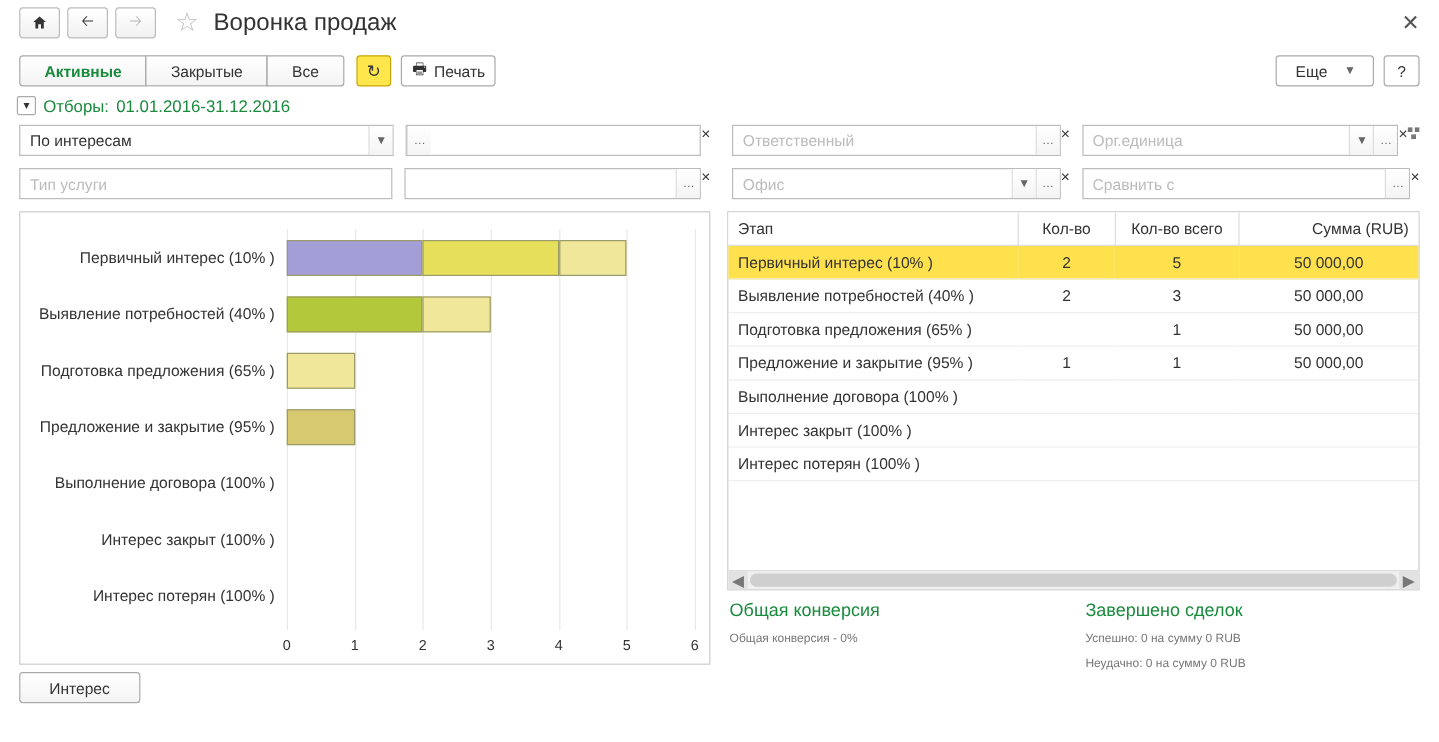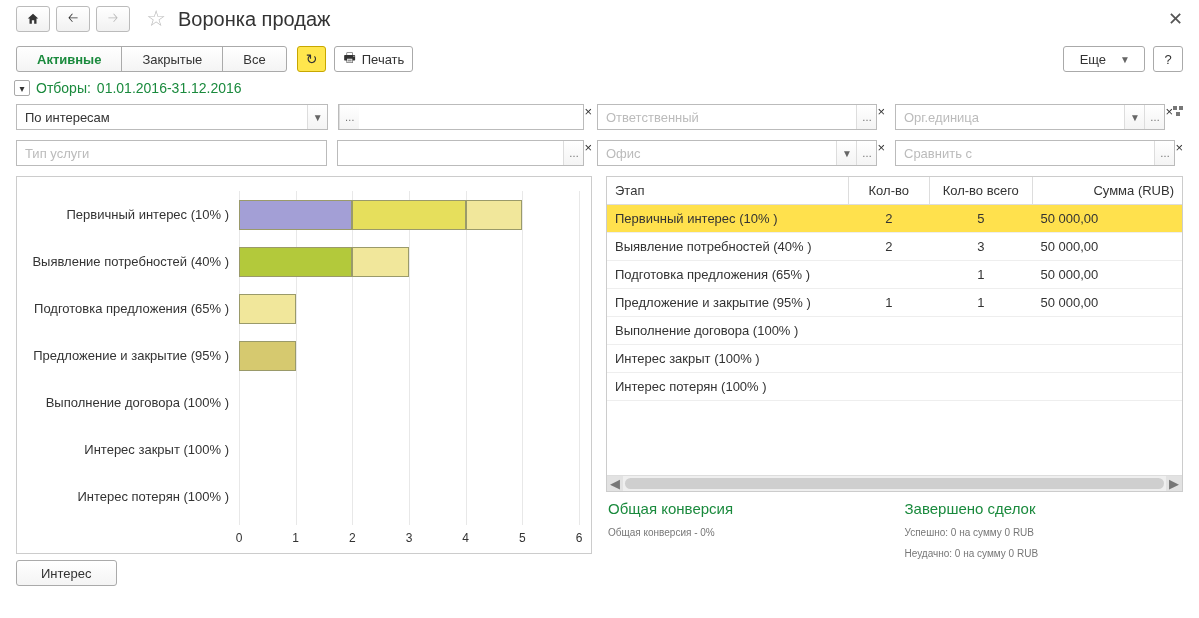--- a/index.html
+++ b/index.html
@@ -82,21 +82,21 @@
     color: #1a8a3d; font-size: 14px;
   }
   .filter-line .caret-btn {
     width: 16px; height: 16px; border: 1px solid #aaa; border-radius: 2px;
     display: flex; align-items: center; justify-content: center;
     font-size: 10px; background: #fff; cursor: pointer; color: #333;
   }
 
   
   .filters { padding: 0 16px; }
-  .filter-row { display: flex; gap: 5px; margin-bottom: 10px; }
+  .filter-row { display: flex; gap: 18px; margin-bottom: 10px; }
   .filter-half { display: flex; gap: 10px; flex: 1; }
   .combo {
     display: flex; height: 26px;
     border: 1px solid #bbb;
     background: #fff; flex: 1;
     min-width: 0;
   }
   .combo input {
     flex: 1; border: none; outline: none;
     padding: 0 8px; font-size: 13px; color: #333;
@@ -167,21 +167,21 @@
   }
   .tbl th:first-child { text-align: left; border-left: none; }
   .tbl th:nth-child(2), .tbl th:nth-child(3) { text-align: center; }
   .tbl th:last-child { text-align: right; border-right: none; }
   .tbl td {
     border: 1px solid #eee; border-left: none; border-right: none;
     padding: 6px 8px; font-size: 13px;
   }
   .tbl td.c1 { text-align: left; }
   .tbl td.c2, .tbl td.c3 { text-align: center; }
-  .tbl td.c4 { text-align: left; }
+  .tbl td.c4 { text-align: center; }
   .tbl tr.sel td { background: #ffe14d; }
   .hscroll {
     margin-top: auto;
     height: 16px; background: #efefef;
     position: relative; border-top: 1px solid #ddd;
   }
   .hs-arrow {
     position: absolute; top: 0; bottom: 0; width: 16px;
     display: flex; align-items: center; justify-content: center;
     color: #777; cursor: pointer; background: #e2e2e2;

